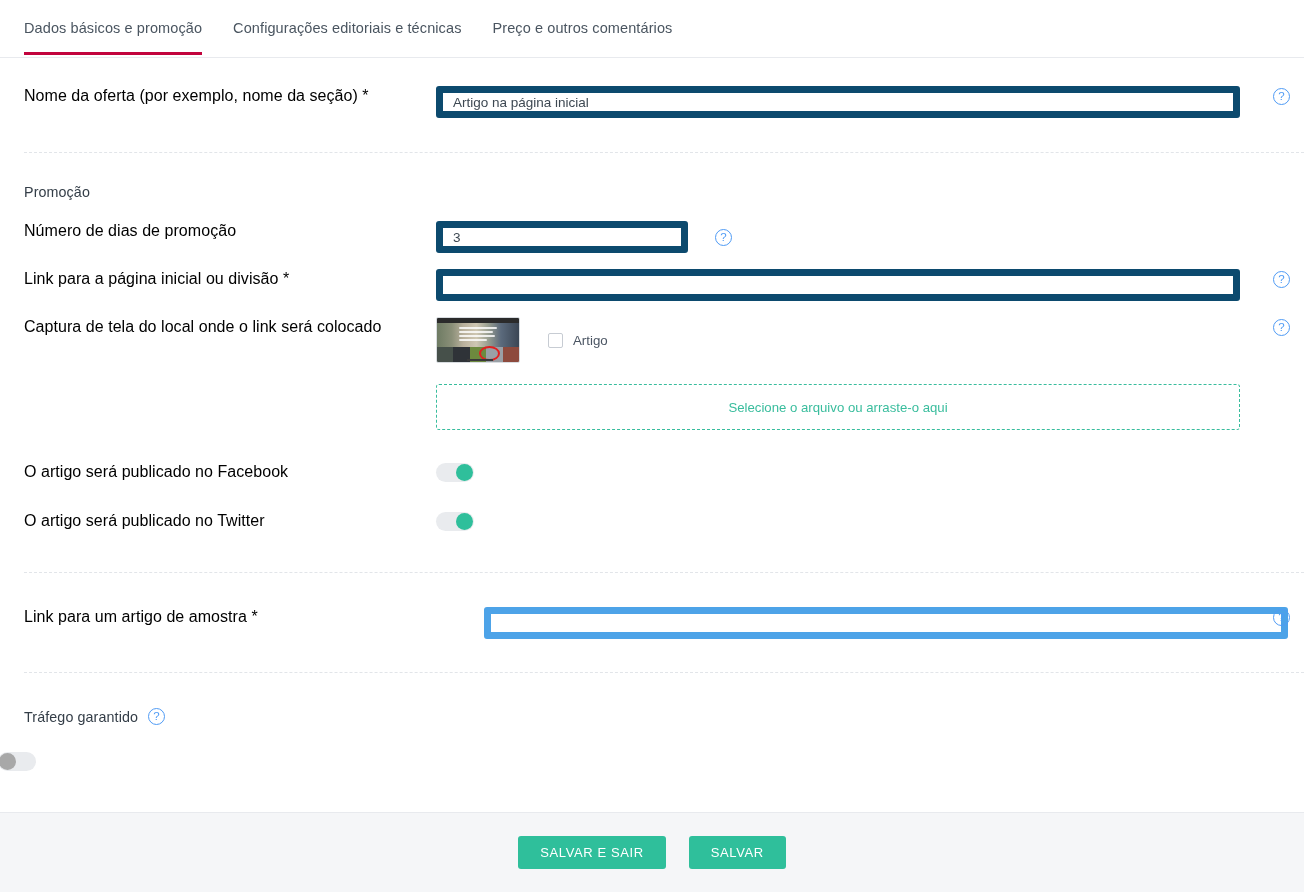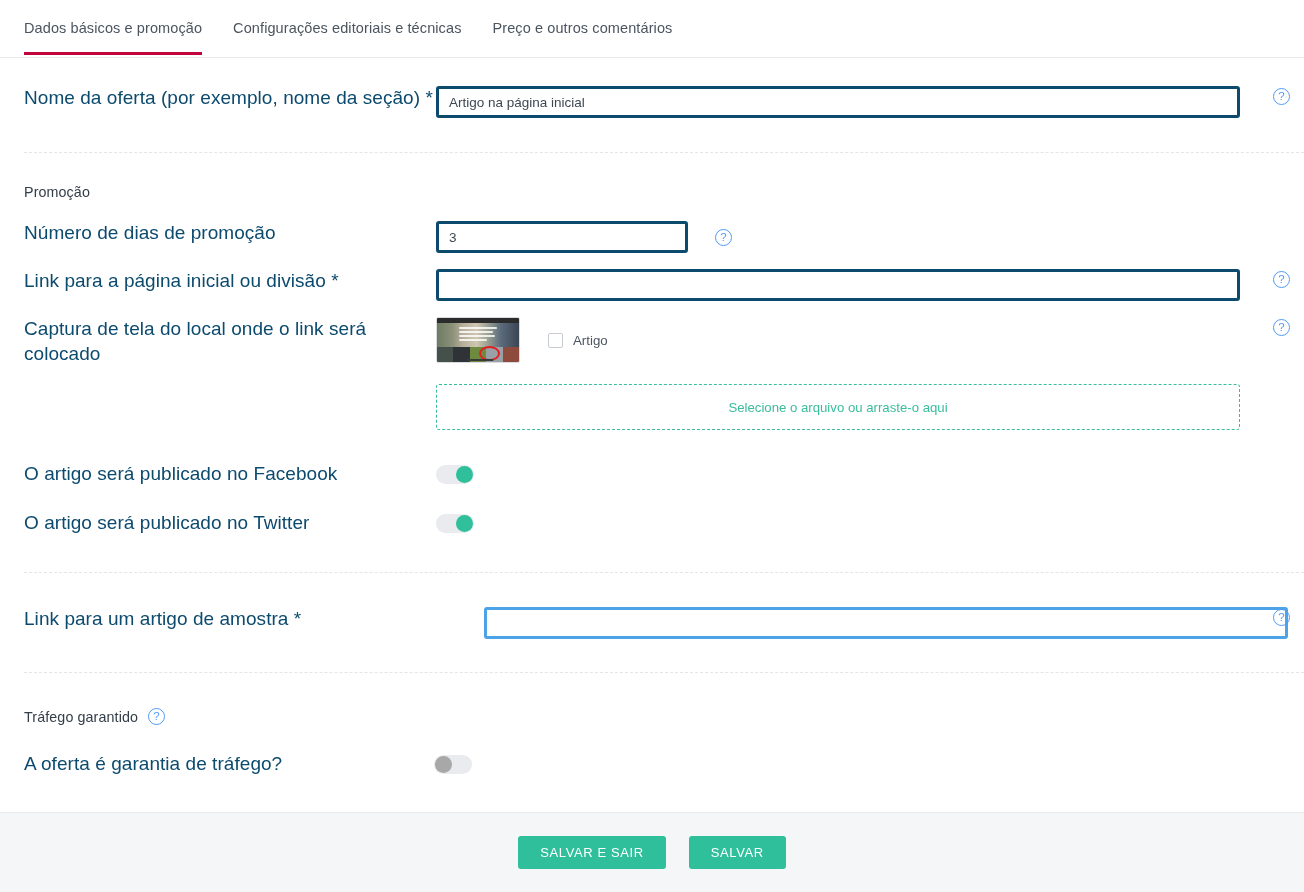--- a/index.html
+++ b/index.html
@@ -45,22 +45,22 @@
 
   .row {
     position: absolute;
     left: 0; right: 0;
     display: flex;
     align-items: flex-start;
   }
   .lbl {
     width: 436px;
     padding-left: 24px;
-    font-size: 19px;
-    color: #0c4a6e;
+    font-size: 16px;
+    color: #000000;
     line-height: 1.3;
     letter-spacing: .05px;
   }
   .field { flex: 1 1 auto; }
 
   .section-title {
     position: absolute;
     left: 24px;
     font-size: 14.3px;
     color: #333d47;
@@ -78,21 +78,21 @@
     height: 0;
   }
 
   
   input.txt {
     font-family: "Liberation Sans", sans-serif;
     font-size: 13.5px;
     color: #3d4852;
     height: 32px;
     padding: 0 10px;
-    border: 3px solid #0c4a6e;
+    border: 7px solid #0c4a6e;
     border-radius: 3px;
     background: #fff;
     outline: none;
   }
   input.txt.wide  { width: 804px; }
   input.txt.small { width: 252px; }
   input.txt.focused { border-color: #4da3e8; }
 
   
   .help {
@@ -332,21 +332,20 @@
   <div class="help help-abs" style="top:551px;">?</div>
 
   <div class="divider" style="top:614px;"></div>
 
   <div class="section-title" style="top:650px;">
     <span>Tráfego garantido</span>
     <span class="help">?</span>
   </div>
 
   <div class="row" style="top:694px;align-items:center;">
-    <div class="lbl">A oferta é garantia de tráfego?</div>
     <div class="field">
       <div class="toggle" style="margin-left:-2px;">
         <div class="knob"></div>
       </div>
     </div>
   </div>
 
 </div>
 
 <div class="footer">

